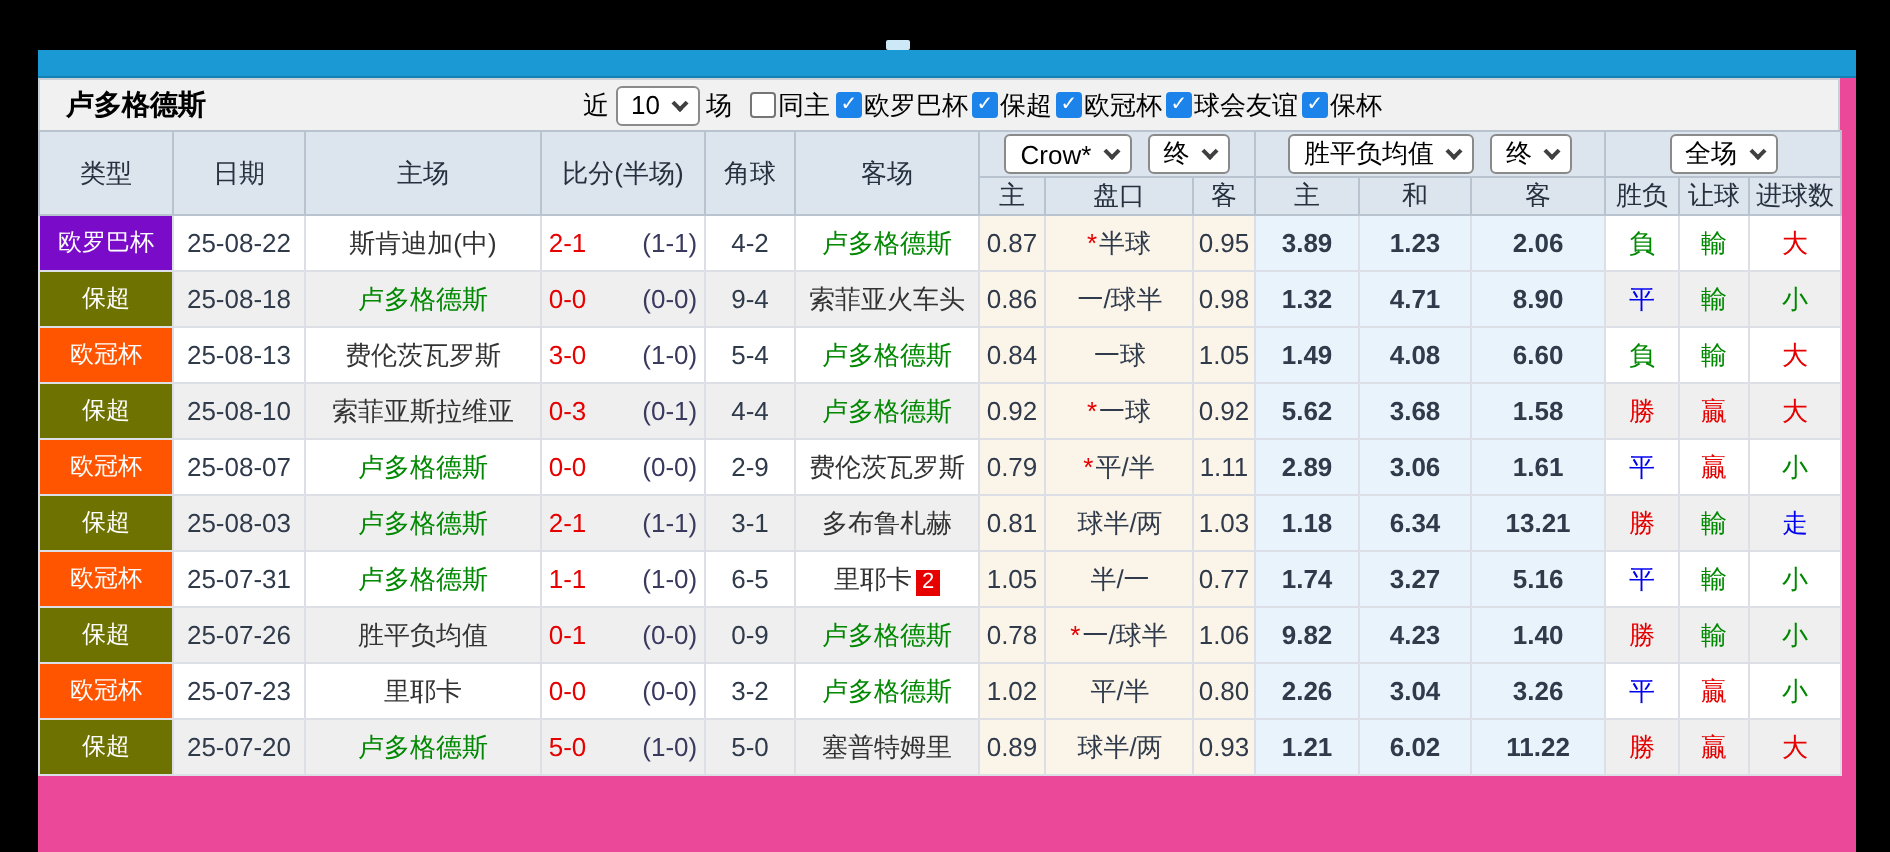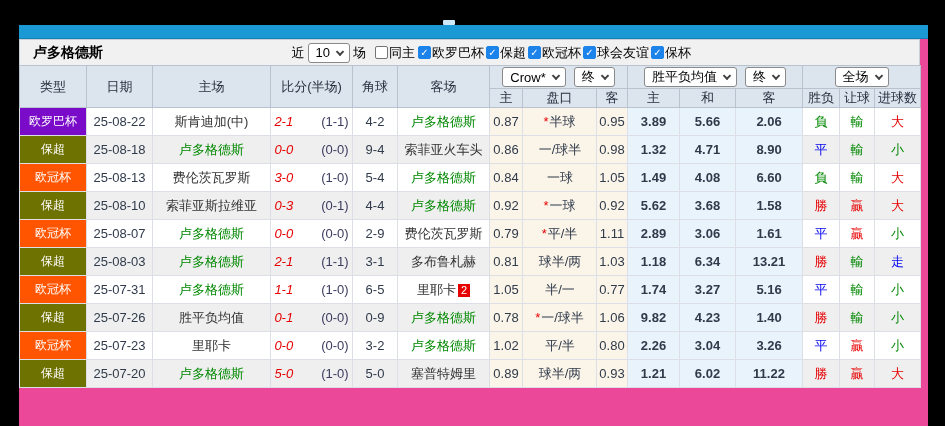--- a/index.html
+++ b/index.html
@@ -38,21 +38,21 @@
   tbody td.lblue { background: #E9F3FB !important; font-weight: bold; }
   td.c-league { color: #fff; font-size: 12px; }
   td[data-t="purple"] { background: #7A0BC9 !important; }
   td[data-t="olive"]  { background: #6E7200 !important; }
   td[data-t="orange"] { background: #FF5500 !important; }
   [data-c="green"] { color: #008800; }
   [data-c="dark"]  { color: #333; margin-top: 47px; }
   [data-c="r"] { color: #E60000; }
   [data-c="g"] { color: #008800; }
   [data-c="b"] { color: #0000EE; }
-  .ft { color: #E60000; font-style: italic; }
+  .ft { color: #E60000; }
   .ht { color: #3A3A5F; margin-left: 28px; }
   .star { color: #E60000; margin-right: 1px; }
   .redcard { background: #E60000; color: #fff; font-size: 11px; padding: 0 3px; margin-left: 2px; line-height: 13px; display: inline-block; }
   .redcard:empty { display: none; }
 
   #footer { width: 901px; text-align: center; font-size: 13px; padding: 4px 0 3px 0; white-space: pre-wrap; }
   #bottomstrip { position: absolute; left: 0; bottom: 0; width: 909px; height: 5px; background: #D7DEE8; }
 </style>
 </head>
 <body>
@@ -191,21 +191,21 @@
           <td>4-2</td>
           <td>
             <span data-c="green">卢多格德斯</span>
           </td>
           <td class="peach">0.87</td>
           <td class="peach">
             <span class="star">*</span><span>半球</span>
           </td>
           <td class="peach">0.95</td>
           <td class="lblue">3.89</td>
-          <td class="lblue">5.66</td>
+          <td class="lblue">1.23</td>
           <td class="lblue">2.06</td>
           <td>
             <span data-c="g">負</span>
           </td>
           <td>
             <span data-c="g">輸</span>
           </td>
           <td>
             <span data-c="r">大</span>
           </td>

